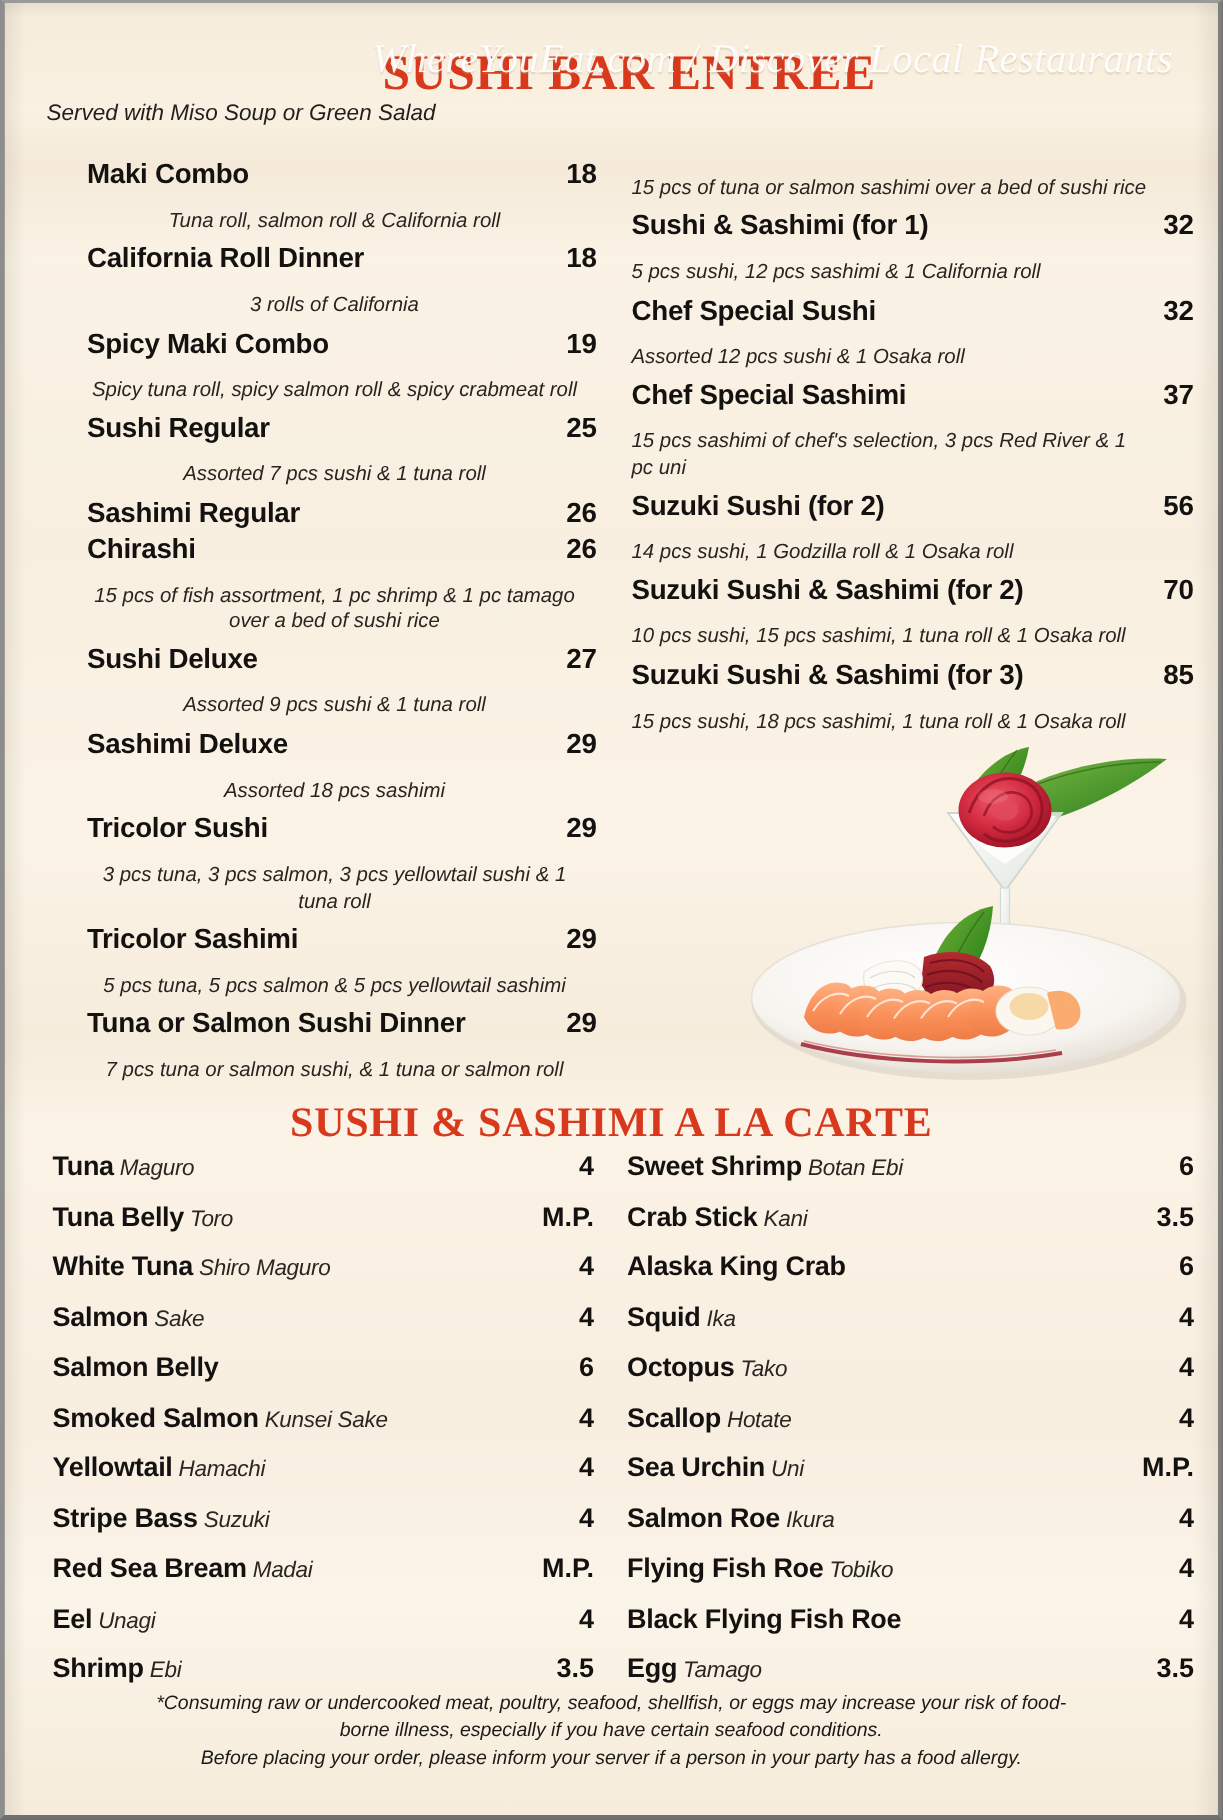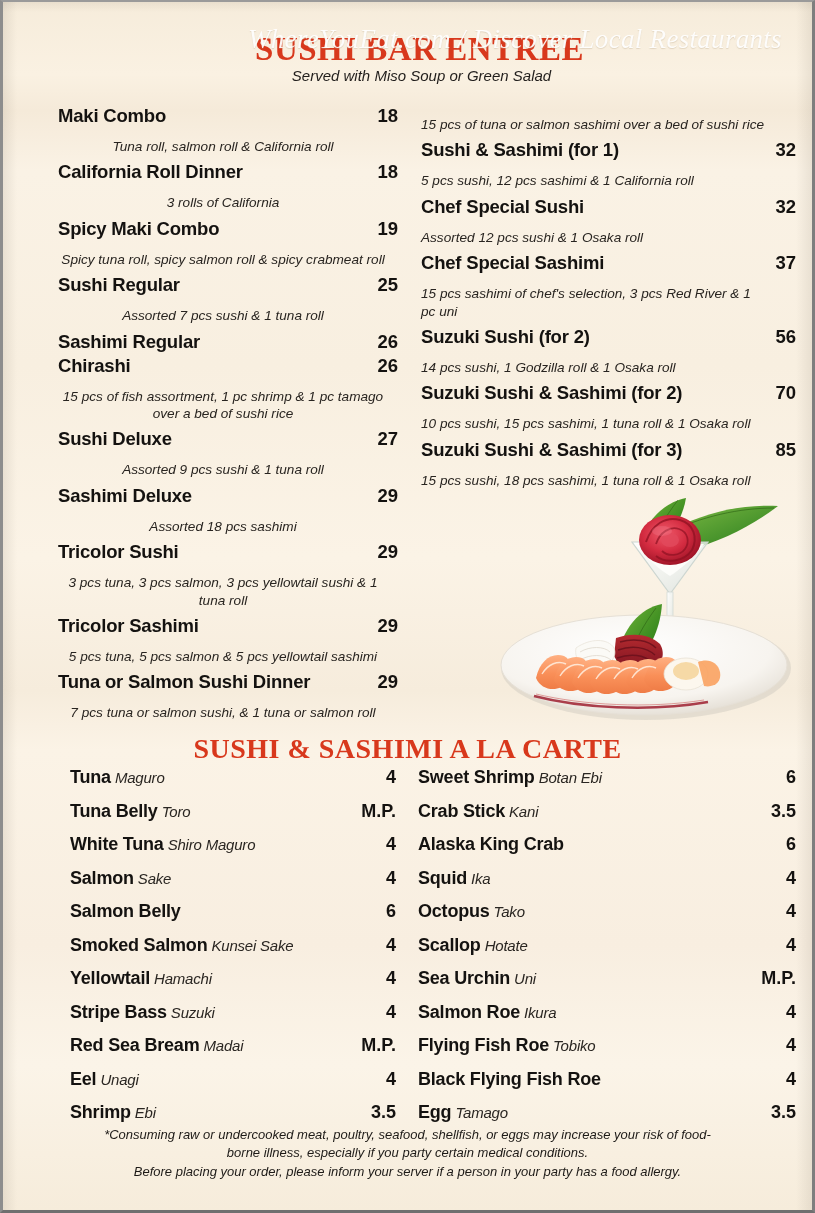--- a/index.html
+++ b/index.html
@@ -73,21 +73,21 @@
     left: 0; right: 0;
     top: 29px;
     font-size: 33px;
     z-index: 5;
     padding-left: 24px;
   }
   #entree-sub {
     position: absolute;
     left: 0; right: 0;
     top: 65px;
-    text-align: center;
+    text-align: left;
     font-style: italic;
     font-size: 15px;
     color: #211e1c;
     z-index: 5;
     margin-left: 28px;
   }
   #alacarte-title {
     position: absolute;
     left: 0; right: 0;
     top: 731px;
@@ -111,21 +111,21 @@
     position: absolute;
     display: flex;
     z-index: 4;
   }
   #entree-cols { left: 0; top: 103px; width: 815px; }
   #alacarte-cols { left: 0; top: 765px; width: 815px; }
 
   .col { box-sizing: border-box; }
   #entree-cols .col-left  { width: 405px; padding-left: 55px; padding-right: 10px; text-align: center; }
   #entree-cols .col-right { width: 410px; padding-left: 13px; padding-right: 22px; }
-  #alacarte-cols .col-left  { width: 405px; padding-left: 67px; padding-right: 12px; }
+  #alacarte-cols .col-left  { width: 405px; padding-left: 32px; padding-right: 12px; }
   #alacarte-cols .col-right { width: 410px; padding-left: 10px; padding-right: 22px; }
 
   
   .item { margin-bottom: 2px; }
   .item-head {
     display: flex;
     align-items: baseline;
     justify-content: space-between;
   }
   .item-name {
@@ -567,17 +567,17 @@
       <div class="ac-row">
         <span class="ac-label"><span class="ac-en">Egg</span><span class="ac-jp">Tamago</span></span>
         <span class="ac-price">3.5</span>
       </div>
 
     </div>
   </div>
 
   <div class="footer">
     <div>*Consuming raw or undercooked meat, poultry, seafood, shellfish, or eggs may increase your risk of food-</div>
-    <div>borne illness, especially if you party certain medical conditions.</div>
+    <div>borne illness, especially if you have certain seafood conditions.</div>
     <div>Before placing your order, please inform your server if a person in your party has a food allergy.</div>
   </div>
 
 </div>
 
 </body></html>

